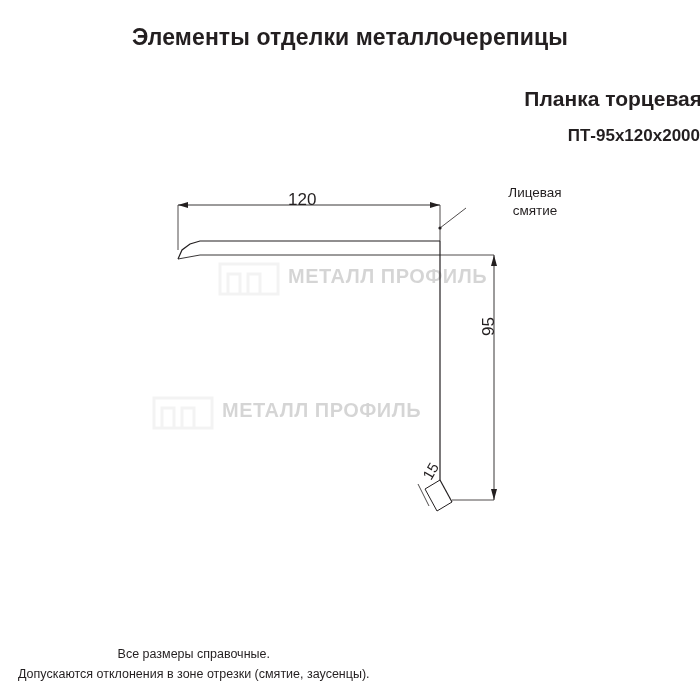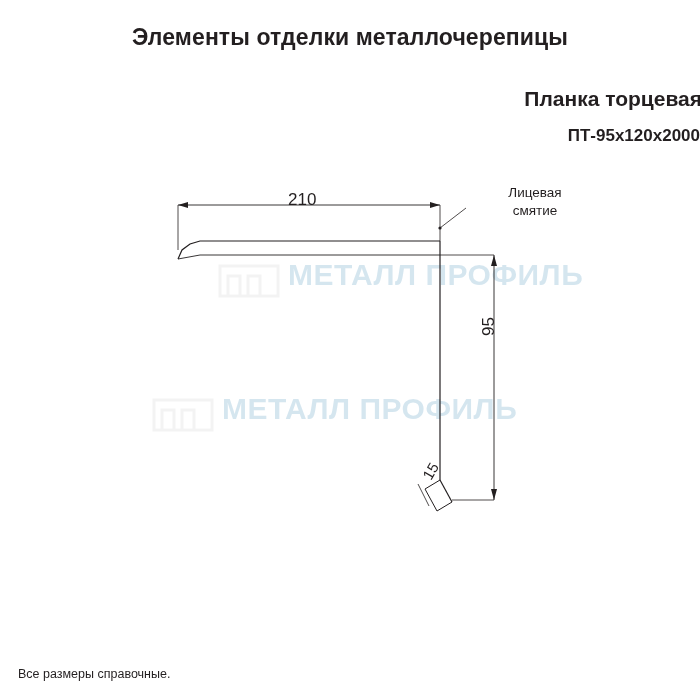--- a/index.html
+++ b/index.html
@@ -65,23 +65,23 @@
   }
   .footer div {
     white-space: nowrap;
   }
   .wm {
     position: absolute;
     opacity: 0.16;
     pointer-events: none;
   }
   .wm-text {
-    font-size: 30px;
+    font-size: 20px;
     font-weight: bold;
-    color: #0369a1;
+    color: #000000;
     letter-spacing: 0.5px;
     white-space: nowrap;
   }
   .wm-mark {
     display: inline-block;
     vertical-align: middle;
     margin-right: 8px;
   }
   .wm1 { left: 218px; top: 258px; }
   .wm2 { left: 152px; top: 392px; }
@@ -172,26 +172,27 @@
       <path d="M452 500 L494 500" stroke-width="0.8"></path>
 
       <path d="M418 484 L429 506" stroke-width="0.8"></path>
       <path d="M446 474 L457 497" stroke-width="0.8" stroke-opacity="0"></path>
 
       <path d="M466 208 L440 228" stroke-width="0.8"></path>
       <circle cx="440" cy="228" r="1.6" fill="#231f20" stroke="none"></circle>
     </g>
   </svg>
 
-  <div class="dim-label lbl-120">210</div>
+  <div class="dim-label lbl-120">120</div>
   <div class="dim-label lbl-95">95</div>
   <div class="dim-label lbl-15">15</div>
 
   <div class="lbl-face">
     <div>Лицевая</div>
     <div>смятие</div>
   </div>
 
   <div class="footer">
     <div>Все размеры справочные.</div>
+    <div>Допускаются отклонения в зоне отрезки (смятие, заусенцы).</div>
   </div>
 
 </div>
 
 </body></html>

